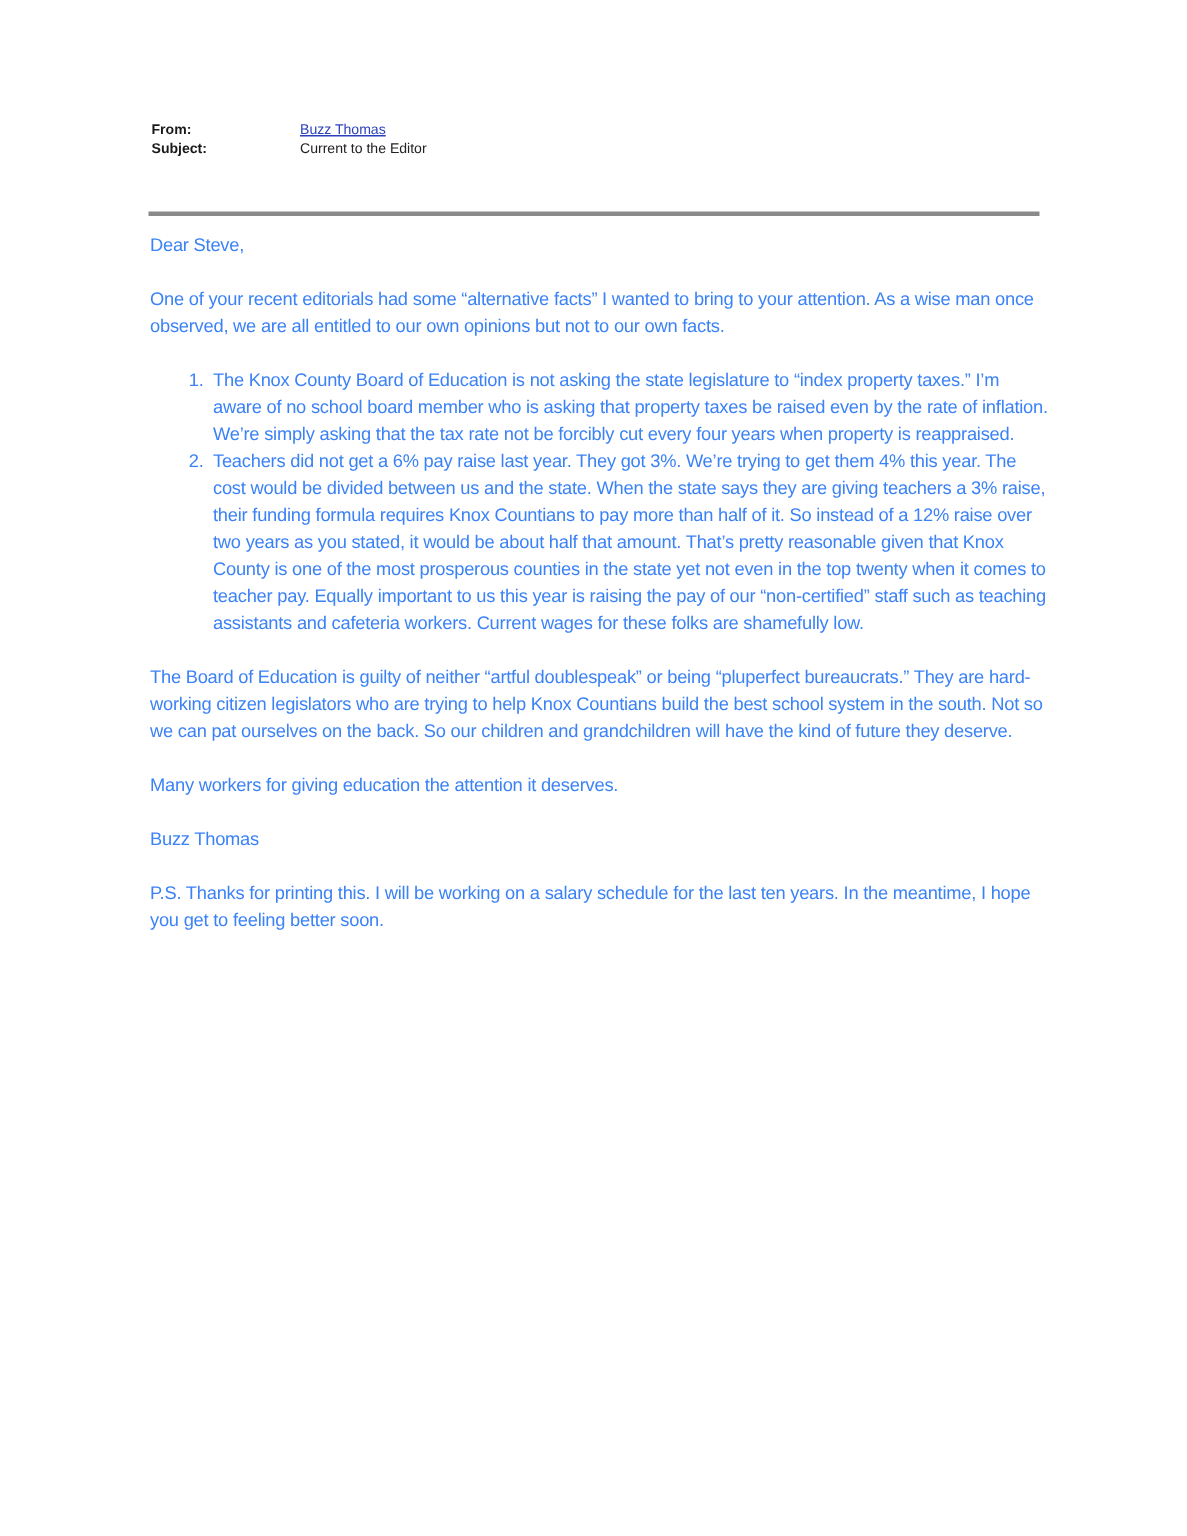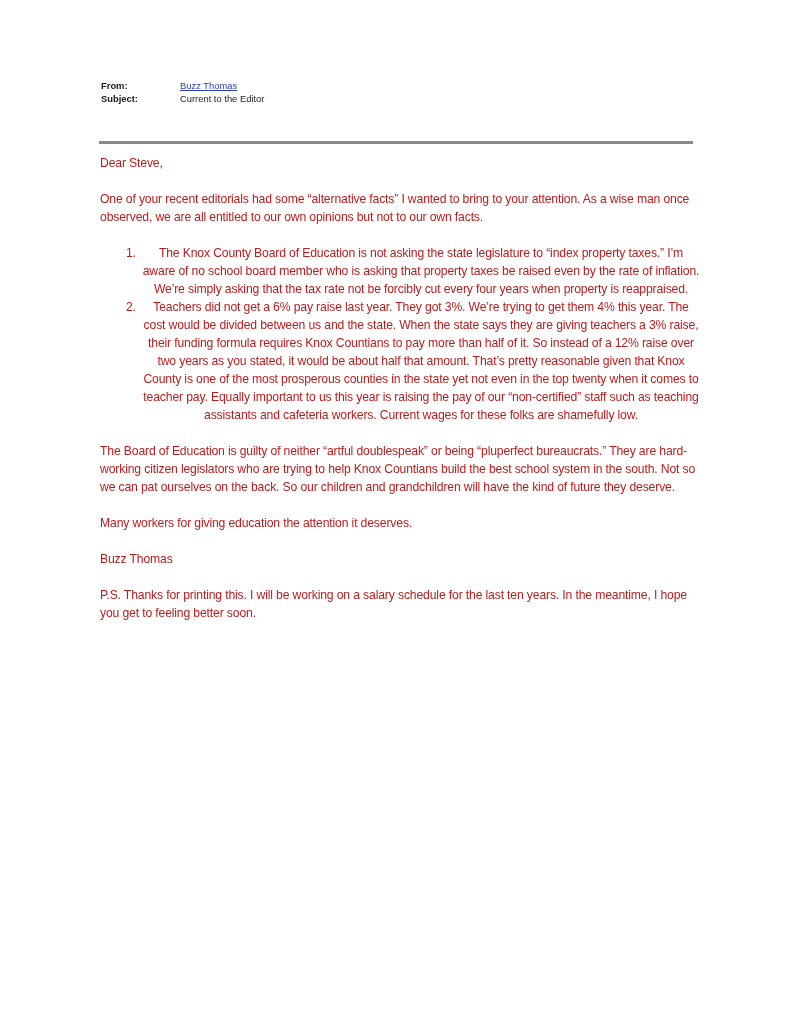--- a/index.html
+++ b/index.html
@@ -27,21 +27,21 @@
       font-family: "Liberation Sans", sans-serif;
       font-size: 9.4px;
       line-height: 12.6px;
       color: #222222;
     }
     .header-row {
       display: flex;
       white-space: nowrap;
     }
     .header-label {
-      width: 79px;
+      width: 99px;
       font-weight: bold;
       color: #1a1a1a;
     }
     .header-value {
       color: #222222;
     }
     .link {
       color: #2b3fb8;
       text-decoration: underline;
       cursor: pointer;
@@ -58,29 +58,28 @@
       background: #8a8a8a;
     }
     .body {
       position: absolute;
       left: 100px;
       top: 154px;
       width: 600px;
       font-family: "Liberation Sans", sans-serif;
       font-size: 12.2px;
       line-height: 18px;
-      color: #b91c1c;
+      color: #3b82f6;
       letter-spacing: -0.15px;
     }
     .para { margin: 0; }
     .gap { height: 18px; }
     ol.points {
       margin: 0;
       padding-left: 39px;
-      text-align: center;
     }
     ol.points li {
       padding-left: 3px;
     }
   </style>
 </head>
 <body>
 
 <div class="page">
 

